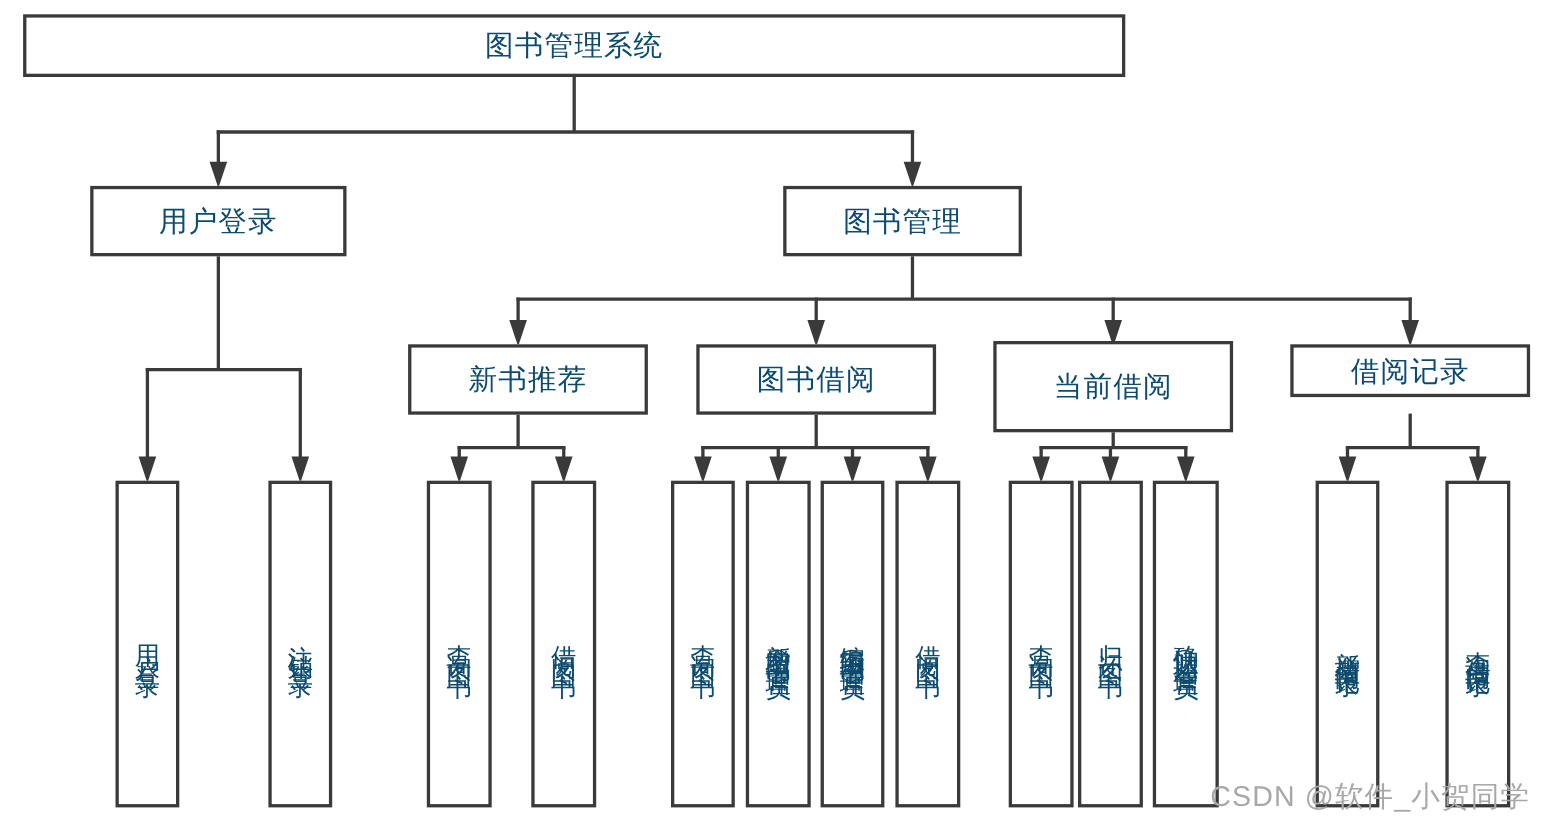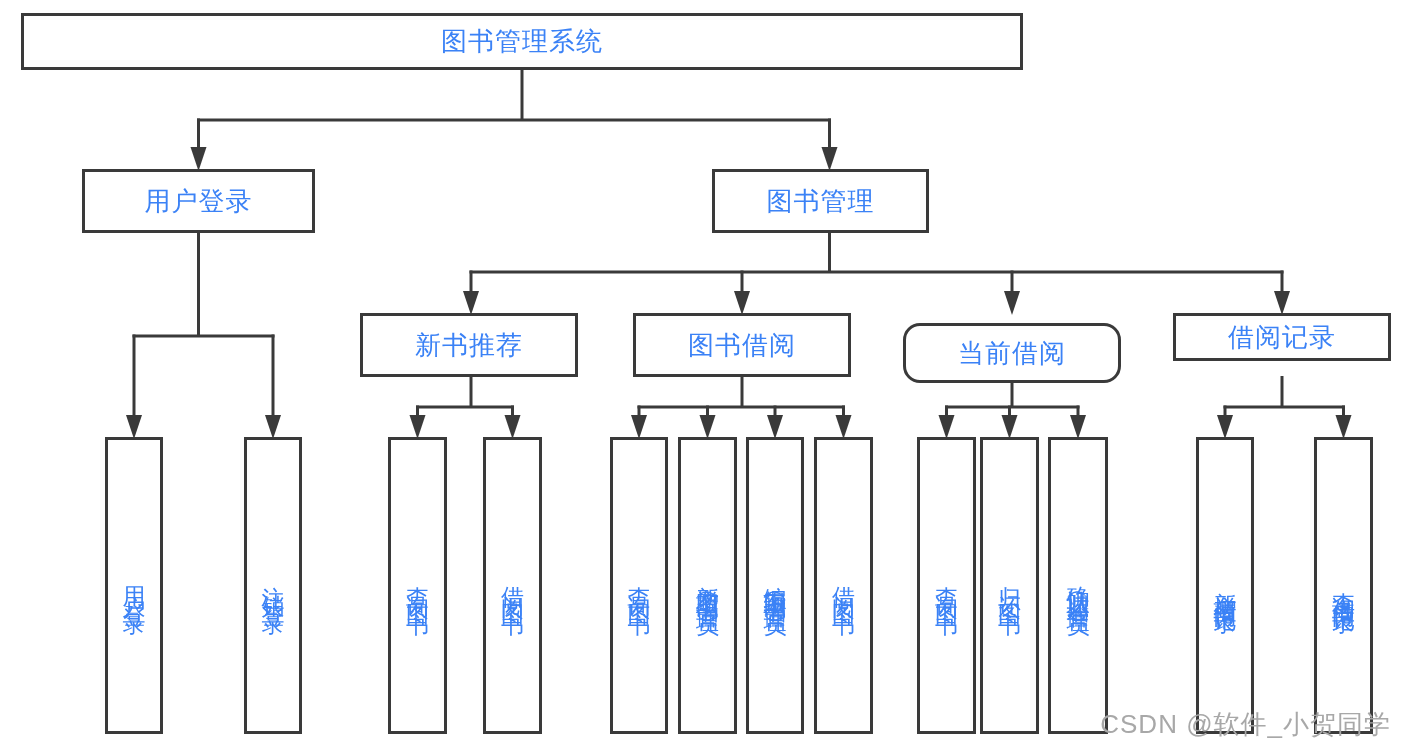--- a/index.html
+++ b/index.html
@@ -22,21 +22,21 @@
     pointer-events: none;
   }
   .node {
     position: absolute;
     box-sizing: border-box;
     border: 3px solid #3a3a3a;
     background: #ffffff;
     display: flex;
     align-items: center;
     justify-content: center;
-    color: #3b82f6;
+    color: #0c4a6e;
   }
   .node.h span {
     font-size: 26px;
     letter-spacing: 1px;
     white-space: nowrap;
   }
   .node.v span {
     writing-mode: vertical-rl;
     text-orientation: mixed;
     font-size: 23px;
@@ -120,27 +120,27 @@
   <div id="node-layer">
       <div class="node h" style="left: 21px; top: 13px; width: 1002px; height: 57px;">
         <span>图书管理系统</span>
       </div>
       <div class="node h" style="left: 82px; top: 169px; width: 233px; height: 64px;">
         <span>用户登录</span>
       </div>
       <div class="node h" style="left: 712px; top: 169px; width: 217px; height: 64px;">
         <span>图书管理</span>
       </div>
-      <div class="node h" style="left: 360px; top: 313px; width: 218px; height: 64px;">
+      <div class="node h" style="left: 371px; top: 313px; width: 218px; height: 64px;">
         <span>新书推荐</span>
       </div>
       <div class="node h" style="left: 633px; top: 313px; width: 218px; height: 64px;">
         <span>图书借阅</span>
       </div>
-      <div class="node h" style="left: 903px; top: 323px; width: 218px; height: 60px; border-radius: 17px;">
+      <div class="node h" style="left: 903px; top: 310px; width: 218px; height: 83px;">
         <span>当前借阅</span>
       </div>
       <div class="node h" style="left: 1173px; top: 313px; width: 218px; height: 48px;">
         <span>借阅记录</span>
       </div>
       <div class="node v short" style="left: 105px; top: 437px; width: 58px; height: 297px;">
         <span>用户登录</span>
       </div>
       <div class="node v short" style="left: 244px; top: 437px; width: 58px; height: 297px;">
         <span>注销登录</span>

